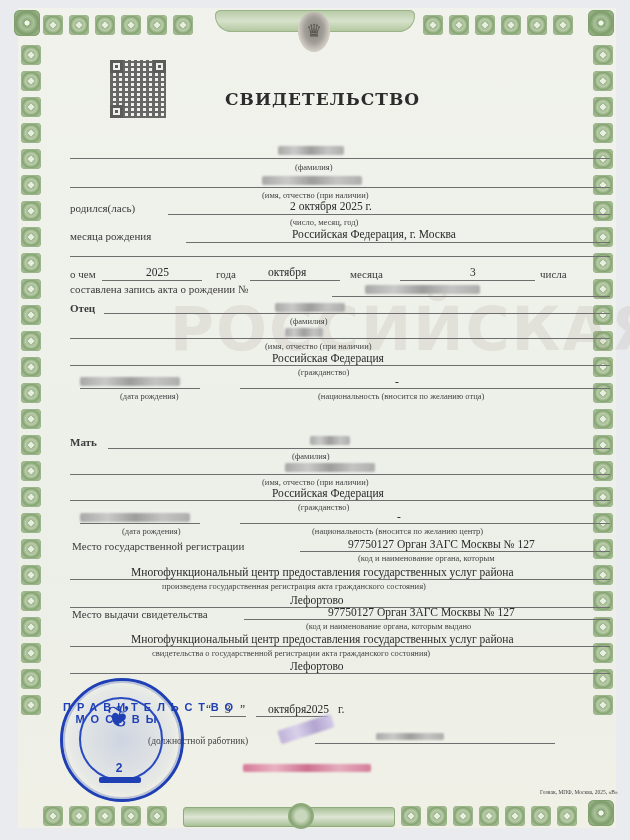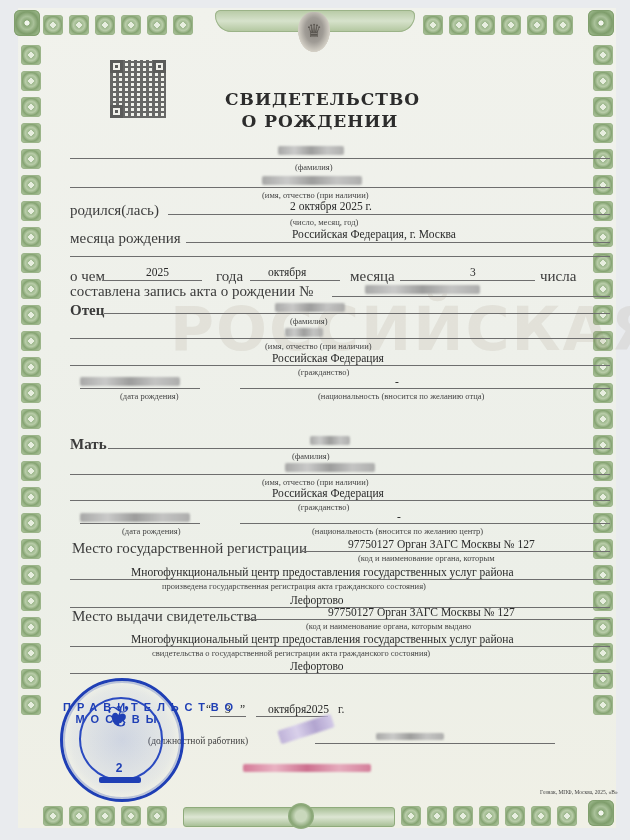--- a/index.html
+++ b/index.html
@@ -65,21 +65,21 @@
     text-align:center; font-family:"DejaVu Serif", serif;
     font-size:17px; font-weight:bold; letter-spacing:1px; color:#2c2c2c; line-height:22px;
   }
   .watermark {
     position:absolute; left:170px; top:290px; width:300px; text-align:center;
     font-family:"DejaVu Sans", sans-serif; font-weight:bold; font-size:60px;
     color:rgba(140,120,100,0.12); line-height:78px; letter-spacing:2px;
   }
   .line { position:absolute; height:1px; background:#6e6e6e; }
   .t { position:absolute; white-space:nowrap; }
-  .lbl { font-size:15px; color:#3b3b3b; }
+  .lbl { font-size:11px; color:#3b3b3b; }
   .val { font-size:11.5px; color:#2a2a2a; }
   .cap { font-size:8.5px; color:#444; }
   .blur {
     position:absolute; height:9px; border-radius:2px;
     background:linear-gradient(90deg,#9c9c9c,#c4c4c4,#8f8f8f,#bdbdbd,#a3a3a3);
     filter:blur(1.2px); opacity:.85;
   }
   .blur.red { background:linear-gradient(90deg,#d0668a,#e9a8bd,#c85a80,#e5a0b6,#d06c8e); }
   .blur.violet { background:linear-gradient(90deg,#b7a8d6,#d6ccec,#a898cc,#cfc4e8); height:14px; }
   .stamp {
@@ -200,21 +200,20 @@
 </div>
 
 <div class="qr">
   <div class="qr-finder" style="left:0;top:0;"></div>
   <div class="qr-finder" style="right:0;top:0;"></div>
   <div class="qr-finder" style="left:0;bottom:0;"></div>
 </div>
 
 <div class="title">
   <div>СВИДЕТЕЛЬСТВО</div>
-  <div>О РОЖДЕНИИ</div>
 </div>
 
 <div class="watermark">
   <div>РОССИЙСКАЯ</div>
 </div>
 
 <div class="blur" style="left:278px;top:146px;width:66px;"></div>
 <div class="line" style="left:70px;top:158px;width:540px;"></div>
 <div class="t cap" style="left:295px;top:162px;">(фамилия)</div>
 <div class="blur" style="left:262px;top:176px;width:100px;"></div>

